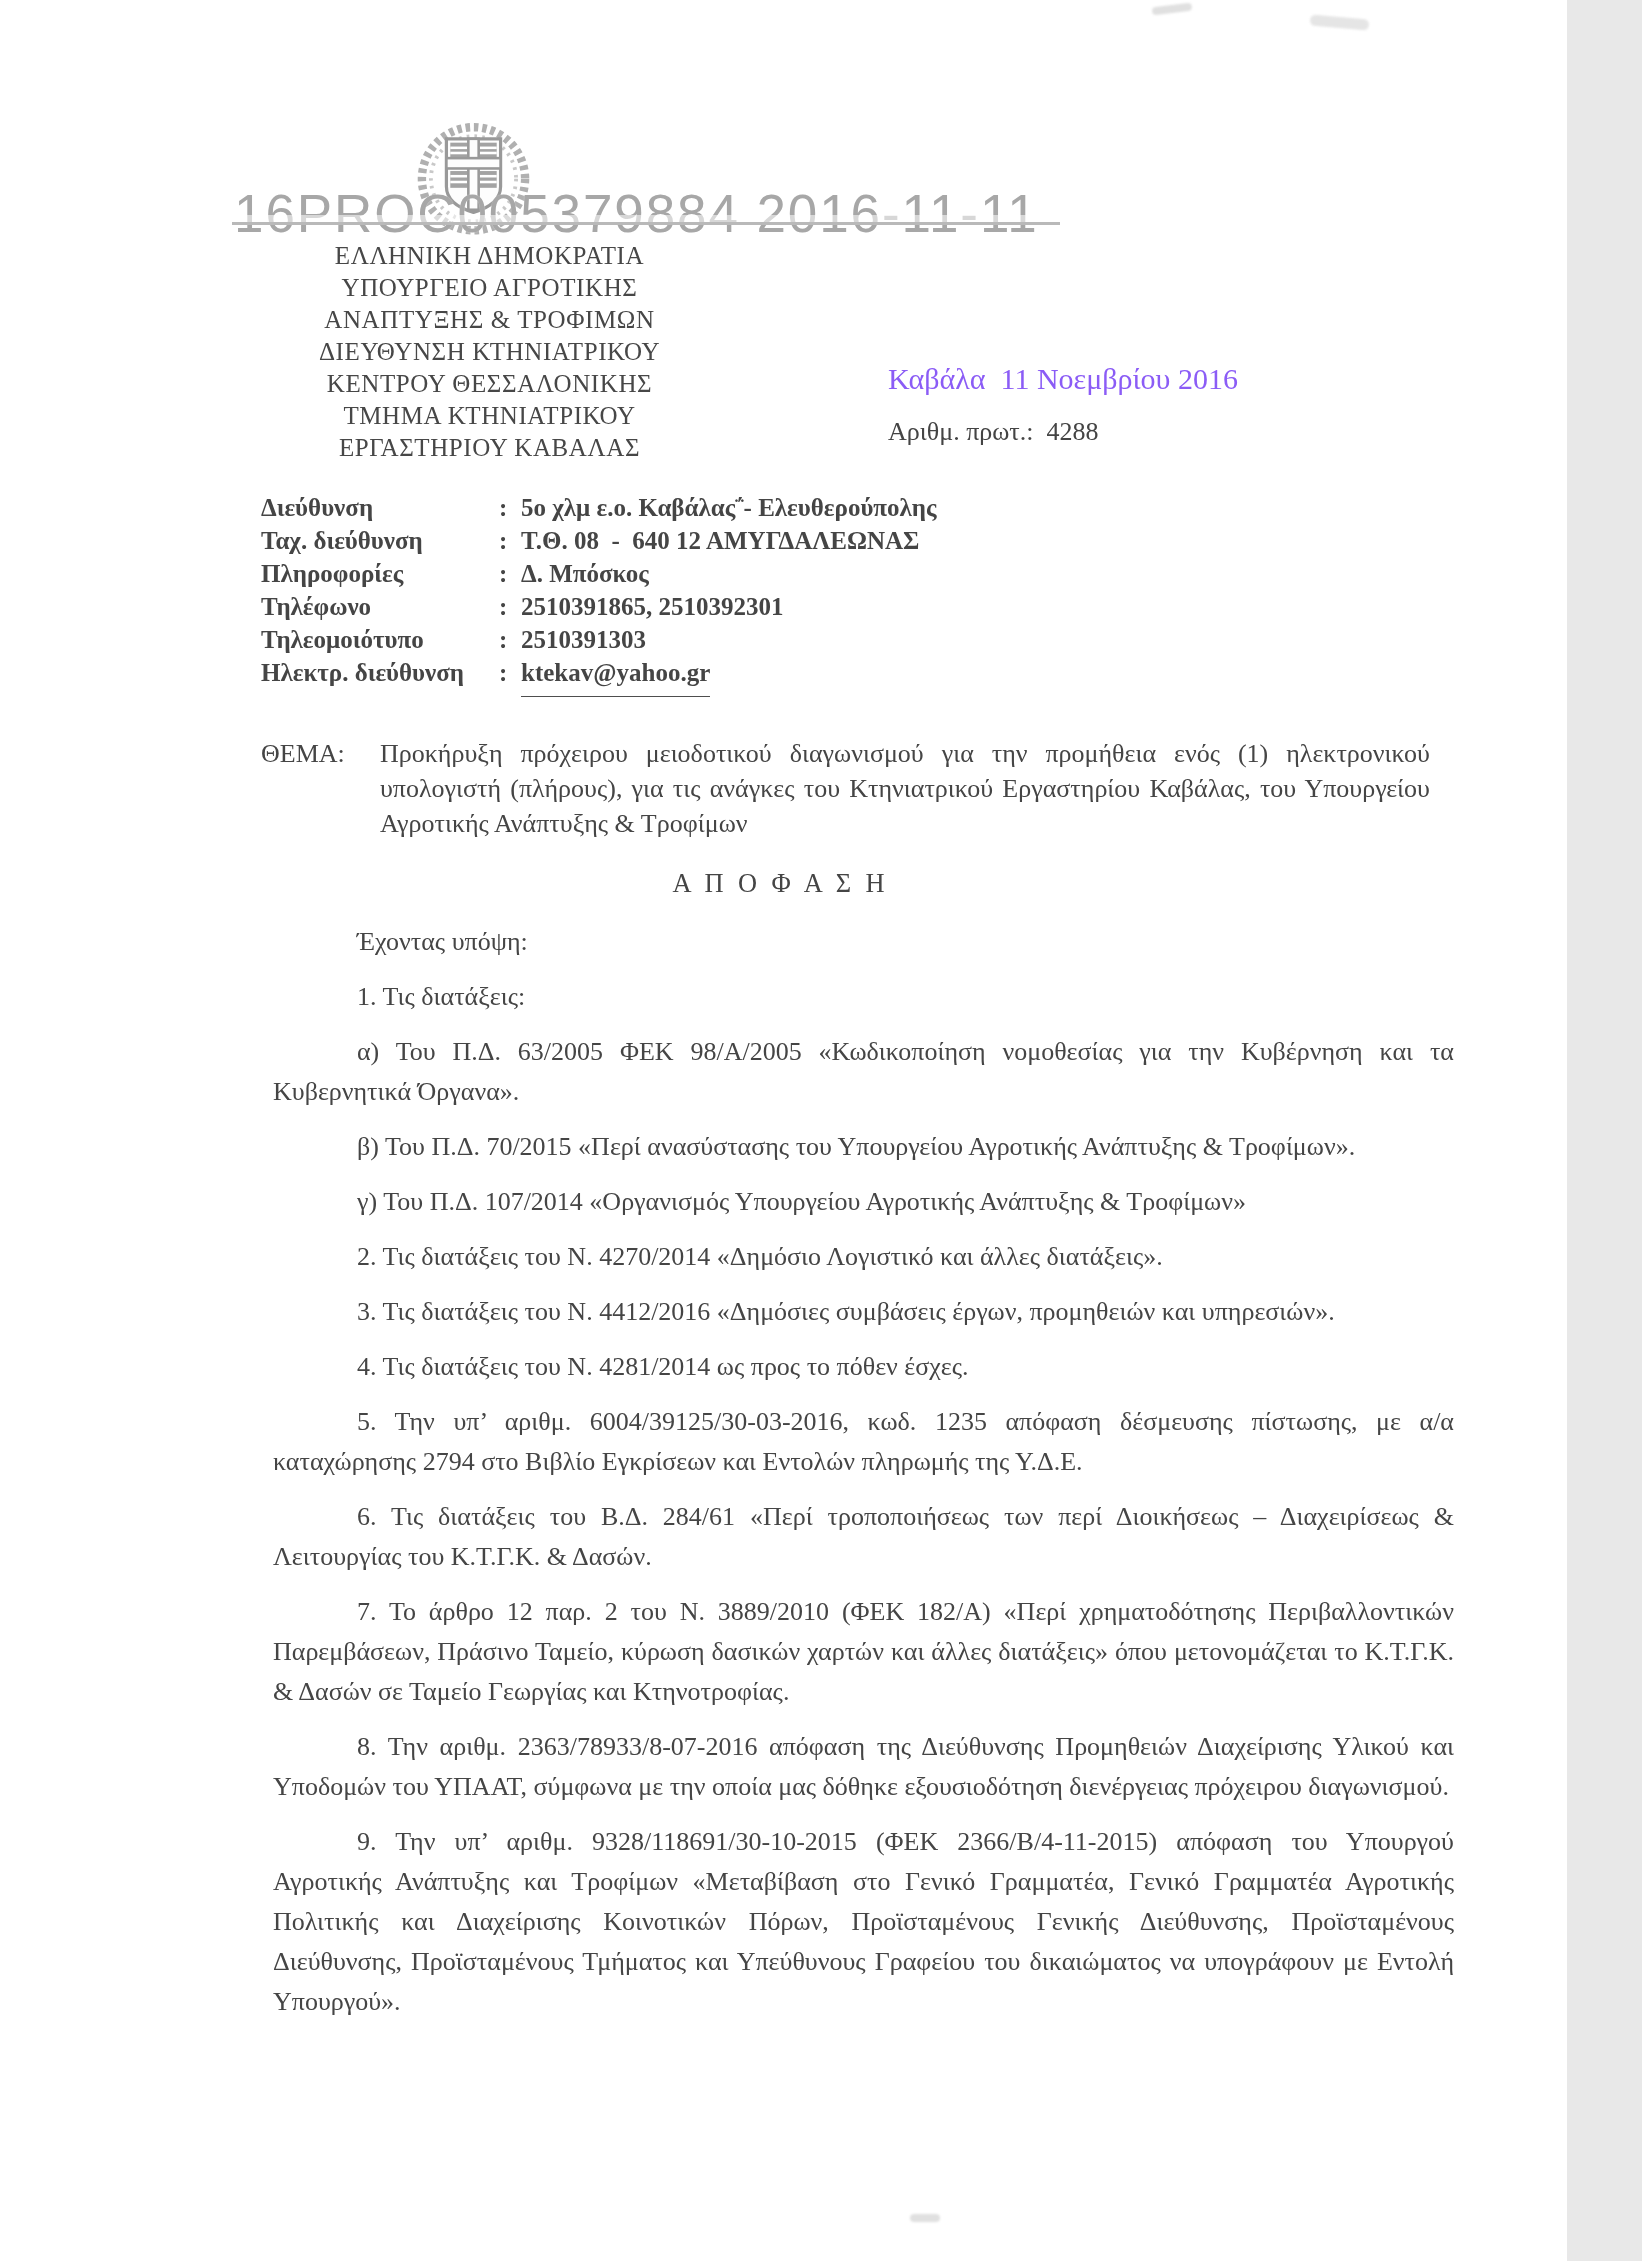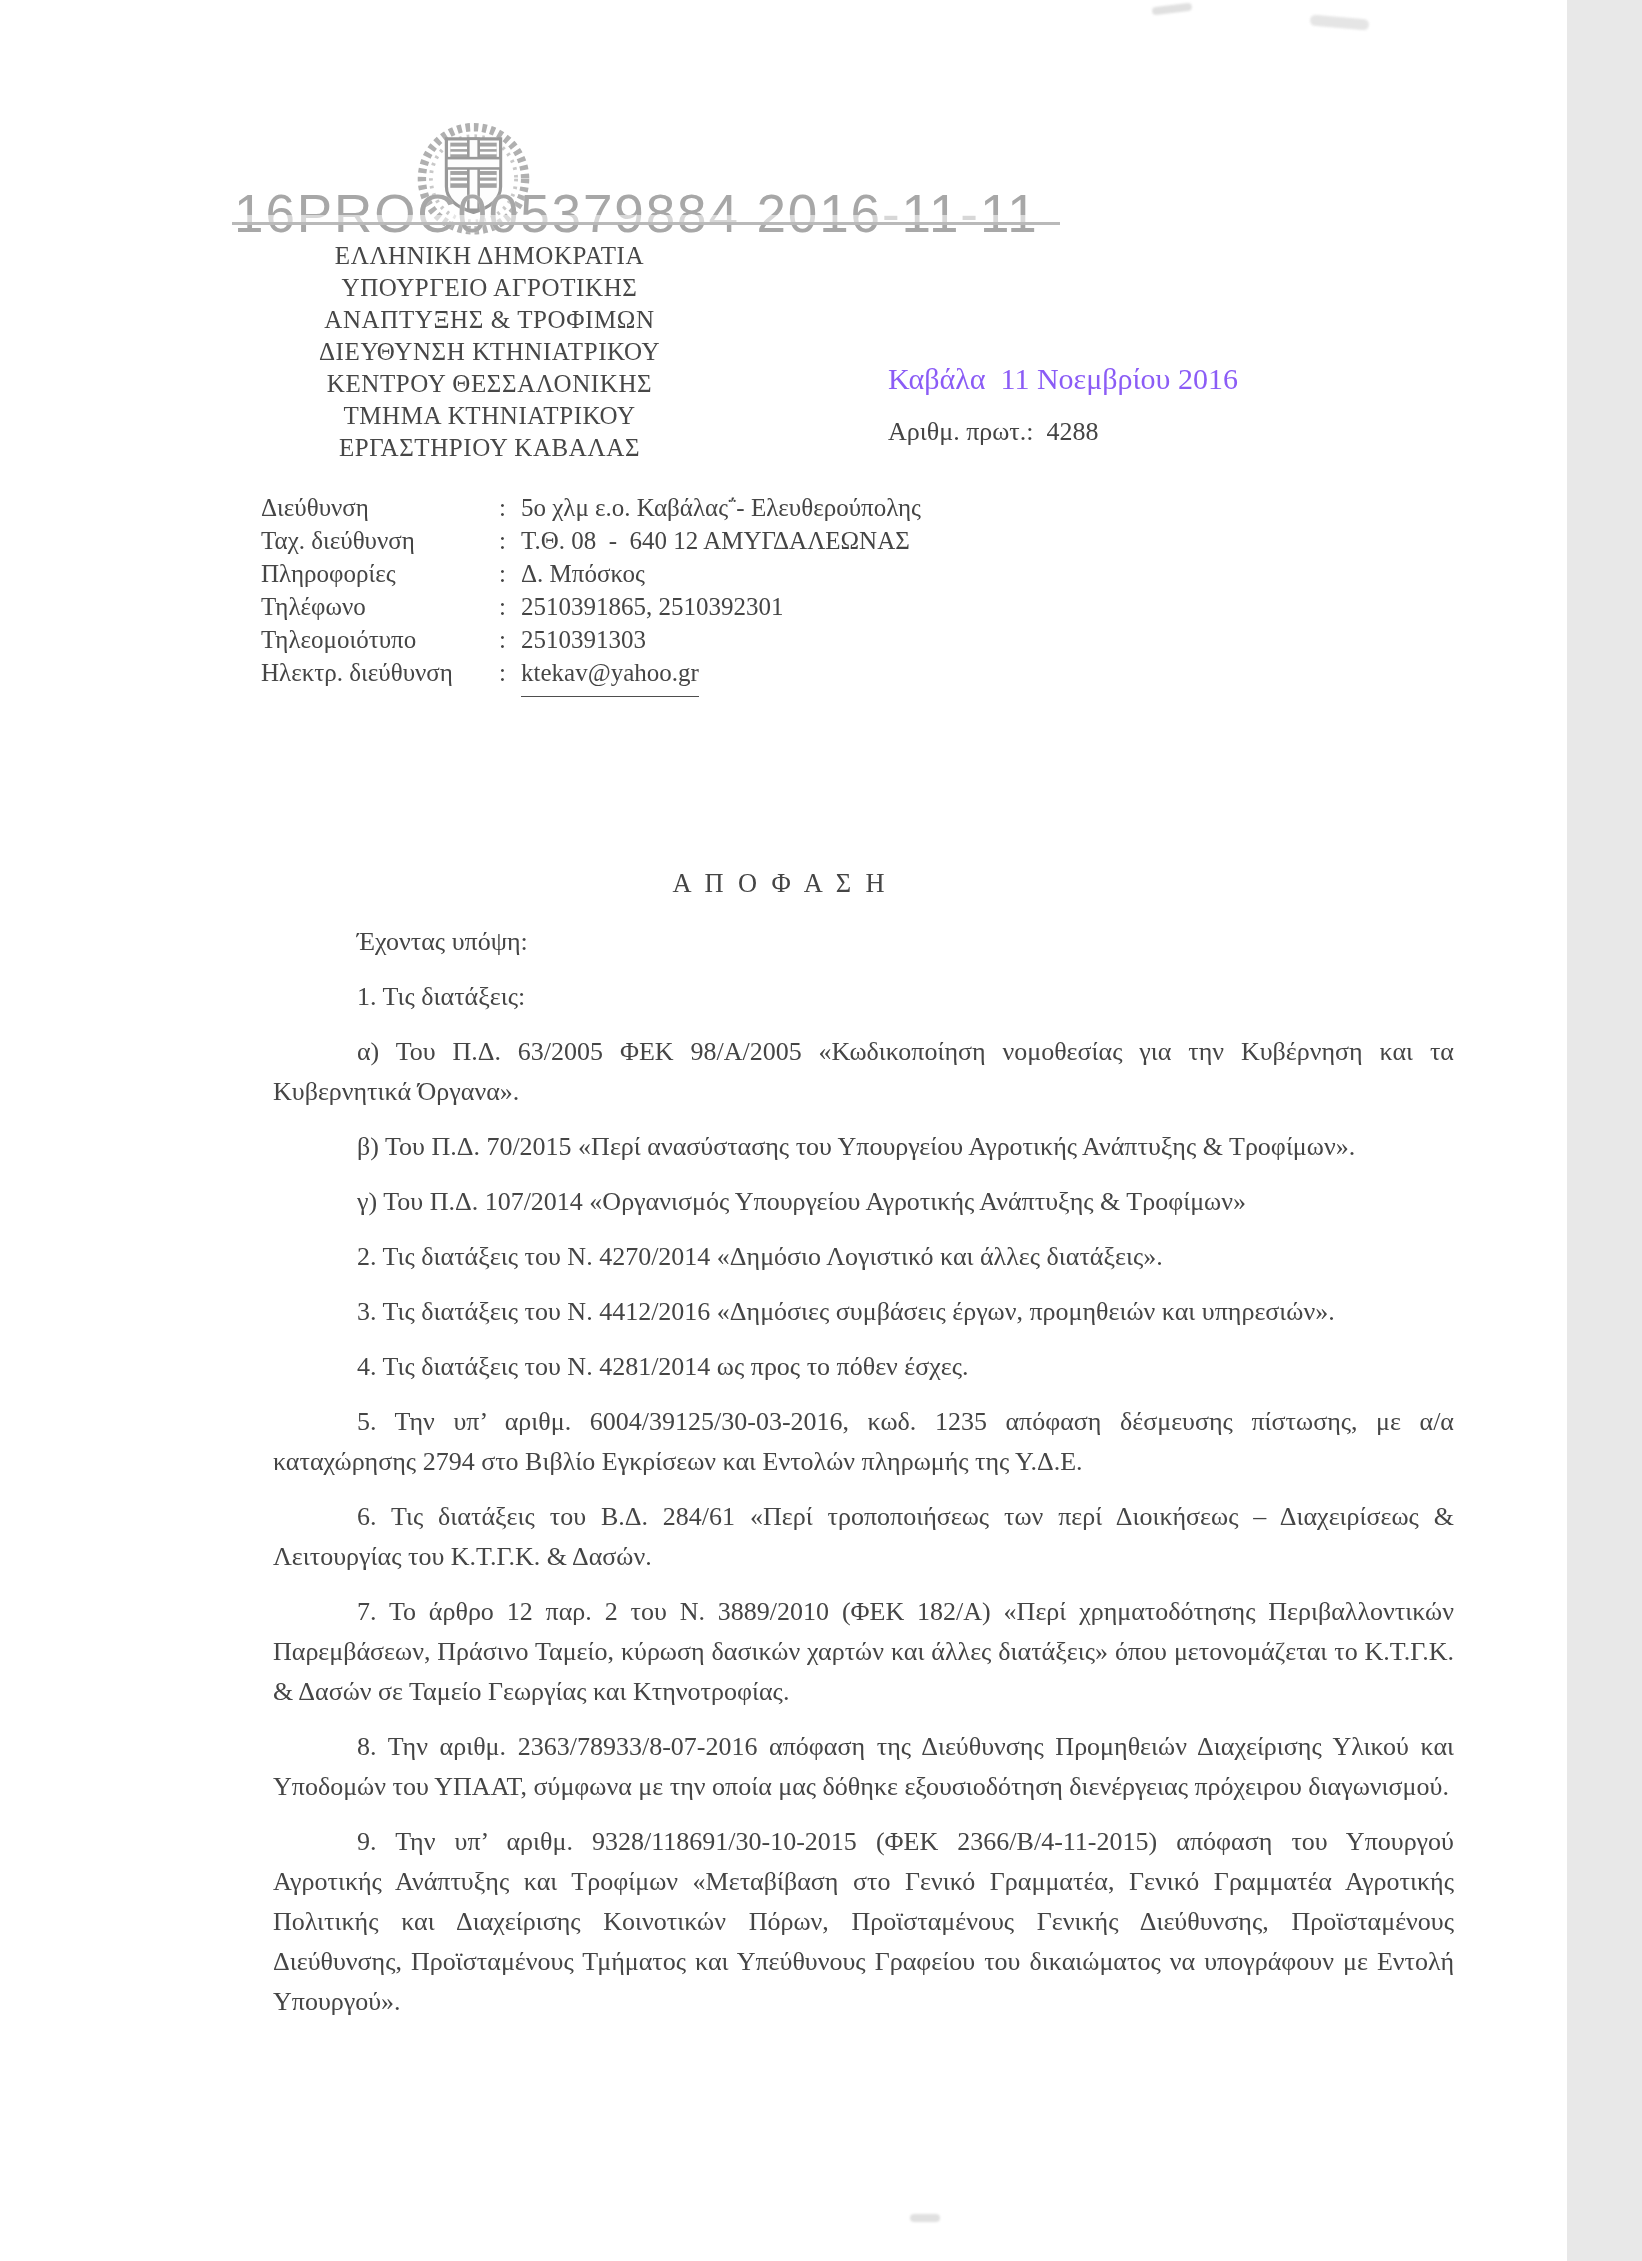--- a/index.html
+++ b/index.html
@@ -26,21 +26,21 @@
   .org-block{
     position:absolute;left:232px;top:240px;width:515px;
     text-align:center;font-size:25px;line-height:32px;color:#474747;
     letter-spacing:0.6px;z-index:4;
   }
   
   .place-date{position:absolute;left:888px;top:362px;font-size:30px;white-space:pre;color:#8b5cf6;}
   .protocol{position:absolute;left:888px;top:417px;font-size:26px;white-space:pre;color:#444;}
   
   .contact{position:absolute;left:261px;top:491px;width:902px;font-size:25px;line-height:33px;color:#454545;}
-  .contact-row{display:flex;align-items:baseline;}
+  .contact-row{display:flex;align-items:baseline;font-weight:bold;}
   .contact-label{flex:0 0 238px;white-space:pre;}
   .contact-colon{flex:0 0 22px;}
   .contact-value{white-space:pre;}
   .email-underline{border-bottom:1.9px solid #4e4e4e;padding-bottom:7px;}
   
   .subject{position:absolute;left:261px;top:736px;width:1169px;display:flex;}
   .subject-label{flex:0 0 119px;font-size:26px;line-height:35px;color:#454545;}
   .subject-text{flex:1;font-size:26px;line-height:35px;text-align:justify;color:#454545;}
   
   .decision-title{
@@ -141,20 +141,24 @@
         <span class="contact-value">2510391303</span>
       </div>
       </div>
     <div class="contact-row">
       <span class="contact-label">Ηλεκτρ. διεύθυνση</span>
       <span class="contact-colon">:</span>
       <span class="contact-value email-underline">ktekav@yahoo.gr</span>
     </div>
   </div>
 
+  <div class="subject">
+    <span class="subject-label">ΘΕΜΑ:</span>
+    <span class="subject-text">Προκήρυξη πρόχειρου μειοδοτικού διαγωνισμού για την προμήθεια ενός (1) ηλεκτρονικού υπολογιστή (πλήρους), για τις ανάγκες του Κτηνιατρικού Εργαστηρίου Καβάλας, του Υπουργείου Αγροτικής Ανάπτυξης &amp; Τροφίμων</span>
+  </div>
 
   <div class="decision-title">Α Π Ο Φ Α Σ Η</div>
 
   <div class="body-text">
 
   <p>Έχοντας υπόψη:</p>
       <p>1. Τις διατάξεις:</p>
       <p>α) Του Π.Δ. 63/2005 ΦΕΚ 98/Α/2005 «Κωδικοποίηση νομοθεσίας για την Κυβέρνηση και τα Κυβερνητικά Όργανα».</p>
       <p>β) Του Π.Δ. 70/2015 «Περί ανασύστασης του Υπουργείου Αγροτικής Ανάπτυξης &amp; Τροφίμων».</p>
       <p>γ) Του Π.Δ. 107/2014 «Οργανισμός Υπουργείου Αγροτικής Ανάπτυξης &amp; Τροφίμων»</p>

